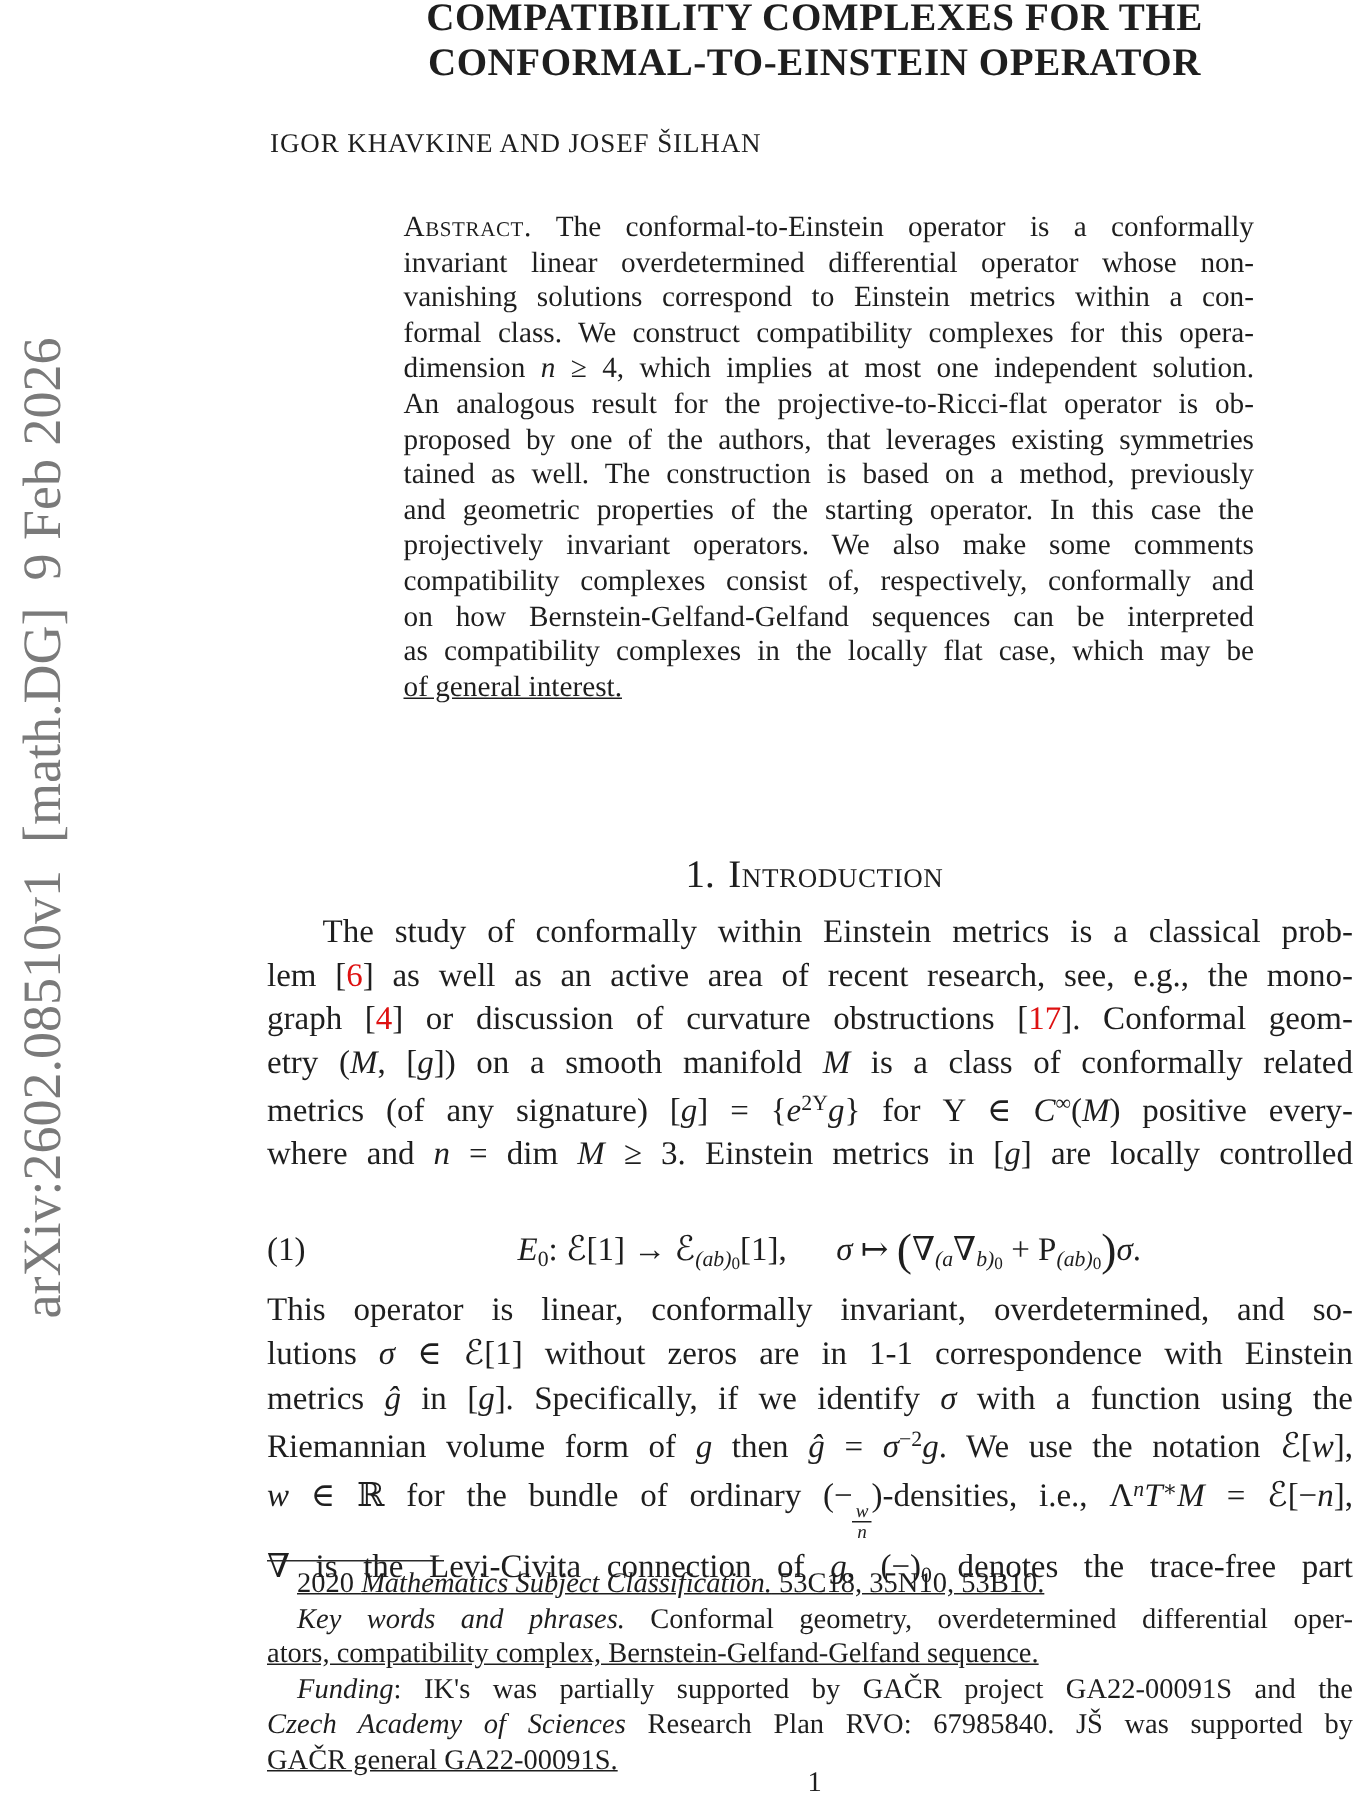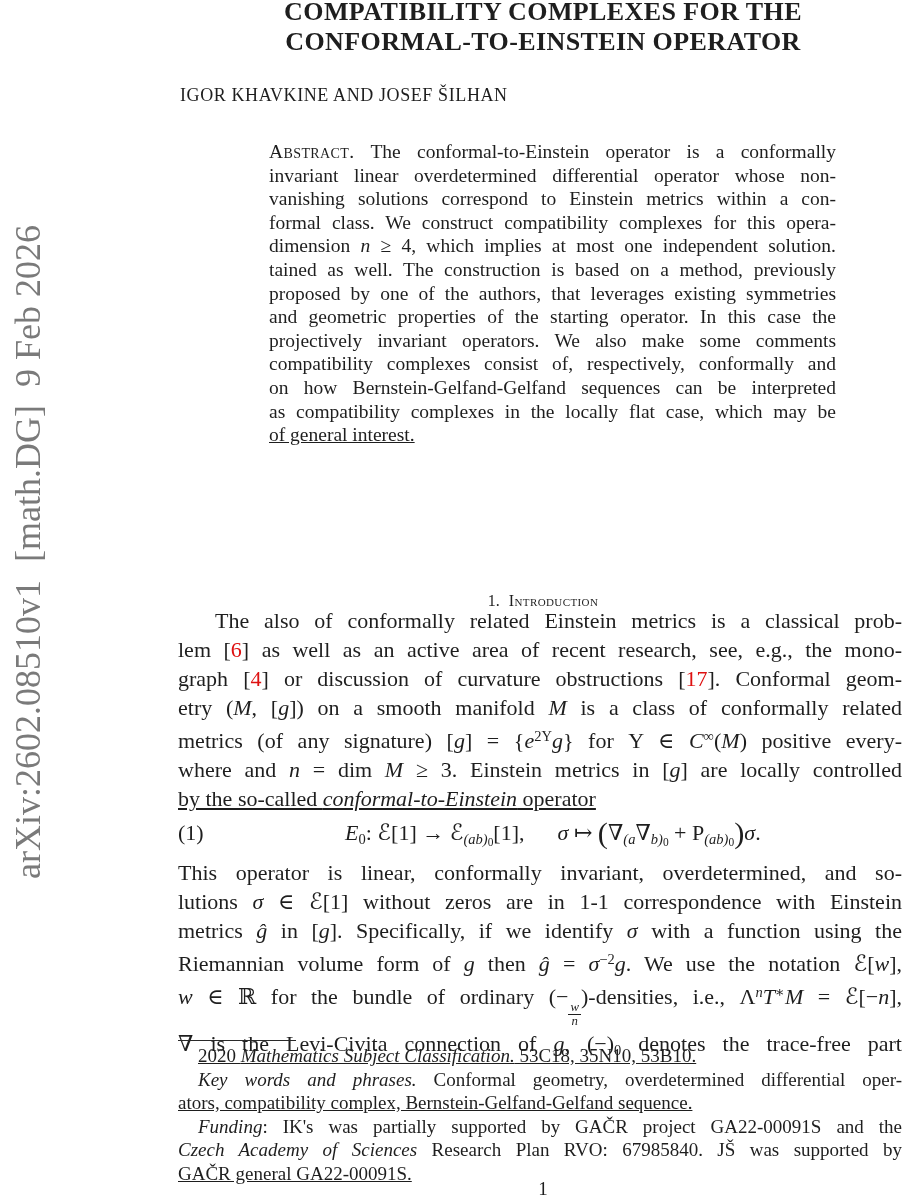--- a/index.html
+++ b/index.html
@@ -21,22 +21,22 @@
   }
   .authors{
     position:absolute;left:180px;top:85px;width:726px;text-align:left;
     font-size:18px;letter-spacing:0.6px;
   }
   .abstract{
     position:absolute;left:269px;top:140px;width:567px;
     font-size:19.5px;line-height:23.6px;
   }
   .section-h{
-    position:absolute;left:180px;top:592px;width:726px;text-align:center;
-    font-size:16px;
+    position:absolute;left:180px;top:568px;width:726px;text-align:center;
+    font-size:26px;
   }
   .section-h .sc{margin-left:9px;}
   .para1{position:absolute;left:178px;top:606px;width:724px;font-size:22px;line-height:29px;}
   .para2{position:absolute;left:178px;top:858px;width:724px;font-size:22px;line-height:29px;}
   .eqrow{
     position:absolute;left:178px;top:810px;width:724px;height:46px;
     display:flex;align-items:center;font-size:22px;
   }
   .eqnum{flex:0 0 auto;}
   .eqbody{flex:1 1 auto;text-align:center;white-space:pre;}
@@ -76,42 +76,42 @@
   </div>
 
   <div class="authors">IGOR KHAVKINE AND JOSEF ŠILHAN</div>
 
   <div class="abstract">
       <div class="tline"><span class="sc">Abstract.</span> The conformal-to-Einstein operator is a conformally</div>
       <div class="tline">invariant linear overdetermined differential operator whose non-</div>
       <div class="tline">vanishing solutions correspond to Einstein metrics within a con-</div>
       <div class="tline">formal class. We construct compatibility complexes for this opera-</div>
       <div class="tline">dimension <span class="i">n</span> ≥ 4, which implies at most one independent solution.</div>
+      <div class="tline">An analogous result for the projective-to-Ricci-flat operator is ob-</div>
+      <div class="tline">proposed by one of the authors, that leverages existing symmetries</div>
       <div class="tline">tained as well. The construction is based on a method, previously</div>
-      <div class="tline">proposed by one of the authors, that leverages existing symmetries</div>
       <div class="tline">and geometric properties of the starting operator. In this case the</div>
       <div class="tline">projectively invariant operators.  We also make some comments</div>
       <div class="tline">compatibility complexes consist of, respectively, conformally and</div>
       <div class="tline">on how Bernstein-Gelfand-Gelfand sequences can be interpreted</div>
       <div class="tline">as compatibility complexes in the locally flat case, which may be</div>
       <div class="tline nj">of general interest.</div>
     </div>
 
   <div class="section-h">
     <span>1.</span><span class="sc">Introduction</span>
   </div>
 
   <div class="para1">
-      <div class="tline ind">The also of conformally related Einstein metrics is a classical prob-</div>
+      <div class="tline ind">The study of conformally within Einstein metrics is a classical prob-</div>
       <div class="tline">lem [<span class="red">6</span>] as well as an active area of recent research, see, e.g., the mono-</div>
       <div class="tline">graph [<span class="red">4</span>] or discussion of curvature obstructions [<span class="red">17</span>]. Conformal geom-</div>
       <div class="tline">etry (<span class="i">M</span>, [<span class="i">g</span>]) on a smooth manifold <span class="i">M</span> is a class of conformally related</div>
       <div class="tline">metrics (of any signature) [<span class="i">g</span>] = {<span class="i">e</span><span class="sup">2Υ</span><span class="i">g</span>} for Υ ∈ <span class="i">C</span><span class="sup">∞</span>(<span class="i">M</span>) positive every-</div>
       <div class="tline">where and <span class="i">n</span> = dim <span class="i">M</span> ≥ 3. Einstein metrics in [<span class="i">g</span>] are locally controlled</div>
-      <div class="tline nj">by the so-called <span class="i">conformal-to-Einstein</span> operator</div>
     </div>
 
   <div class="eqrow">
     <span class="eqnum">(1)</span>
     <span class="eqbody"><span class="i">E</span><span class="sub">0</span>: <span class="cal">ℰ</span>[1] → <span class="cal">ℰ</span><span class="sub i">(ab)</span><span class="sub2">0</span>[1],  <span class="i">σ</span> ↦ <span class="big">(</span>∇<span class="sub i">(a</span>∇<span class="sub i">b)</span><span class="sub2">0</span> + P<span class="sub i">(ab)</span><span class="sub2">0</span><span class="big">)</span><span class="i">σ</span>.</span>
   </div>
 
   <div class="para2">
       <div class="tline">This operator is linear, conformally invariant, overdetermined, and so-</div>
       <div class="tline">lutions <span class="i">σ</span> ∈ <span class="cal">ℰ</span>[1] without zeros are in 1-1 correspondence with Einstein</div>

